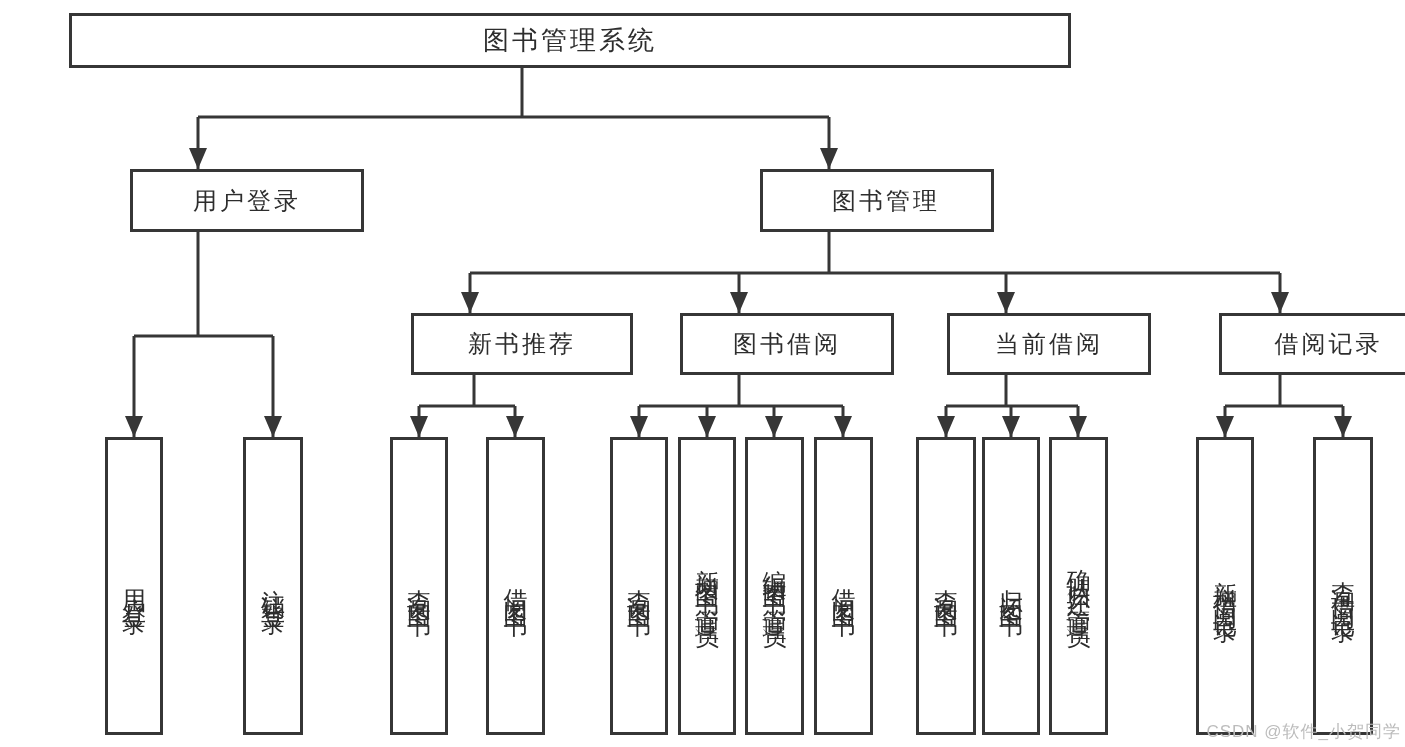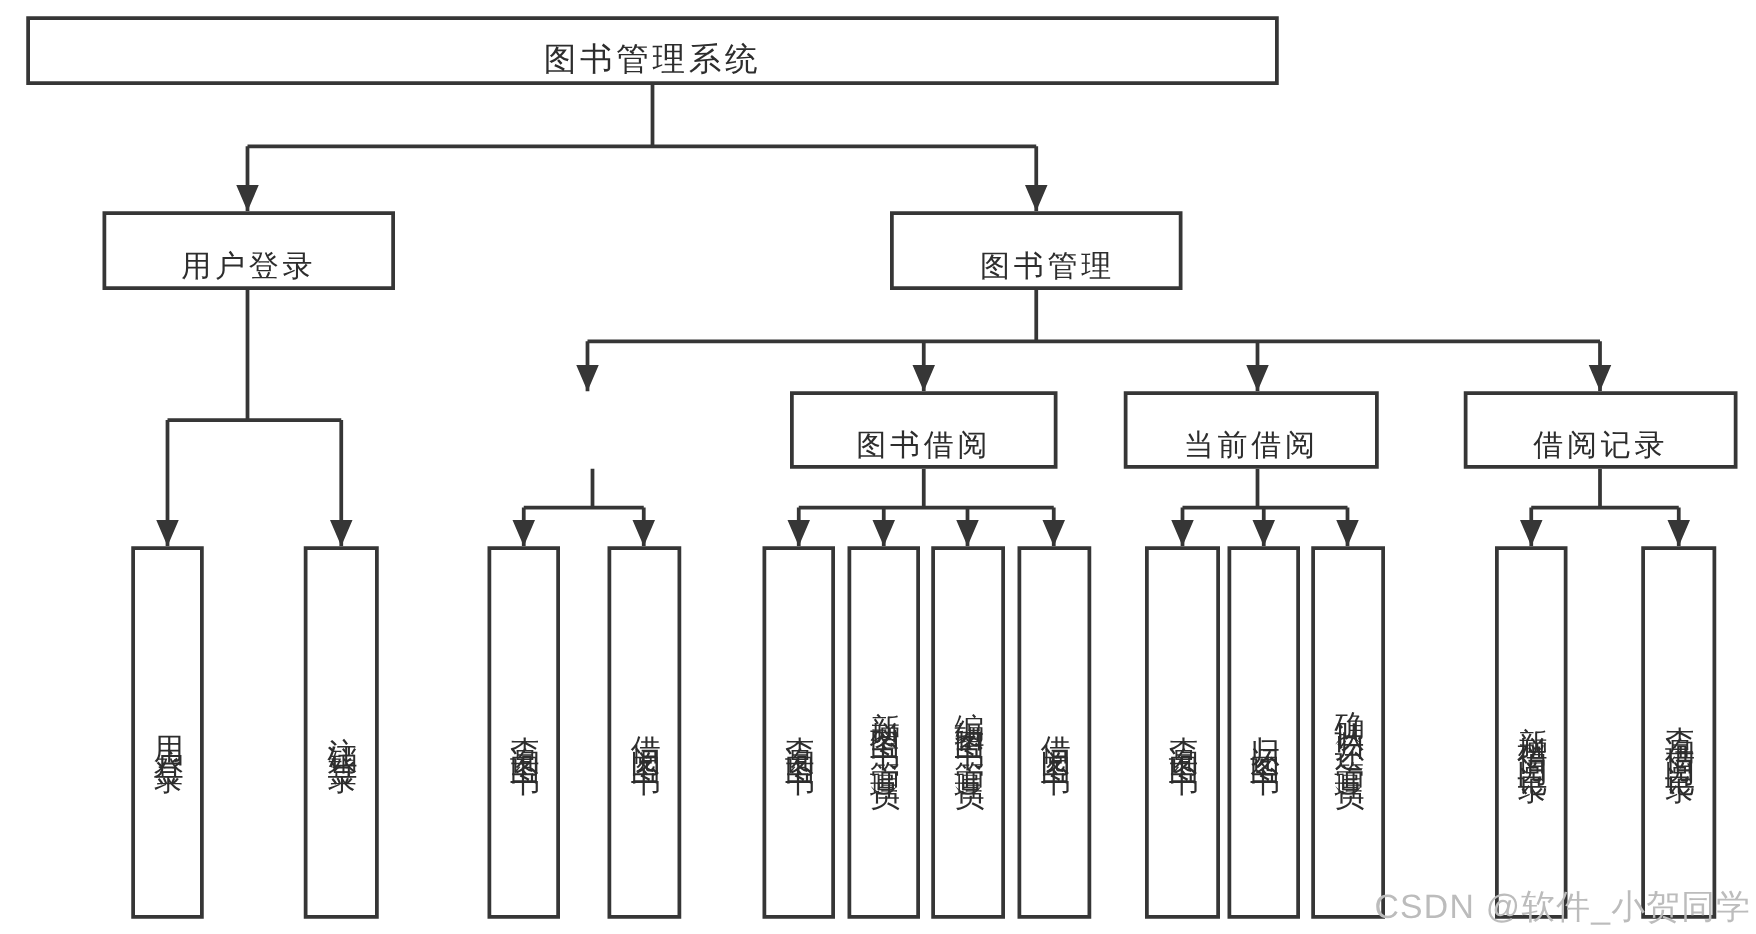--- a/index.html
+++ b/index.html
@@ -18,23 +18,24 @@
     color:var(--text);
   }
   .connectors{position:absolute;left:0;top:0;width:1405px;height:747px;}
   .connectors .ln{fill:none;stroke:var(--line);stroke-width:3;}
   .connectors .ar{fill:var(--line);stroke:none;}
   .box{
     position:absolute;
     border:3px solid var(--line);
     background:var(--bg);
     box-sizing:border-box;
-    display:flex;align-items:flex-end;justify-content:center;
+    display:flex;align-items:center;justify-content:center;
     font-size:24px;letter-spacing:3px;color:var(--text);
     white-space:nowrap;
+    margin-left:48px;
   }
   .box.root span{font-size:26px;}
   .vbox{
     position:absolute;
     border:3px solid var(--line);
     background:var(--bg);
     box-sizing:border-box;
     display:flex;align-items:center;justify-content:center;
   }
   .vbox span{
@@ -42,21 +43,21 @@
     text-orientation:mixed;
     font-size:24px;
     line-height:1;
     letter-spacing:8px;
     color:var(--text);
     white-space:nowrap;
   }
   .watermark{
     position:absolute;
     right:4px;bottom:4px;
-    font-size:27px;
+    font-size:17px;
     color:var(--watermark);
     letter-spacing:1px;
     z-index:5;
   }
 </style>
 </head>
 <body>
 
 <div class="canvas">
 
@@ -109,20 +110,23 @@
     <span>图书管理系统</span>
   </div>
 
   <div class="box" style="left:82px;top:169px;width:234px;height:63px;">
     <span>用户登录</span>
   </div>
   <div class="box" style="left:712px;top:169px;width:234px;height:63px;padding-left:18px;">
     <span>图书管理</span>
   </div>
 
+  <div class="box" style="left:363px;top:313px;width:222px;height:62px;">
+    <span>新书推荐</span>
+  </div>
   <div class="box" style="left:632px;top:313px;width:214px;height:62px;font-family:Liberation Serif, serif;">
     <span>图书借阅</span>
   </div>
   <div class="box" style="left:899px;top:313px;width:204px;height:62px;">
     <span>当前借阅</span>
   </div>
   <div class="box" style="left:1171px;top:313px;width:219px;height:62px;">
     <span>借阅记录</span>
   </div>
 

